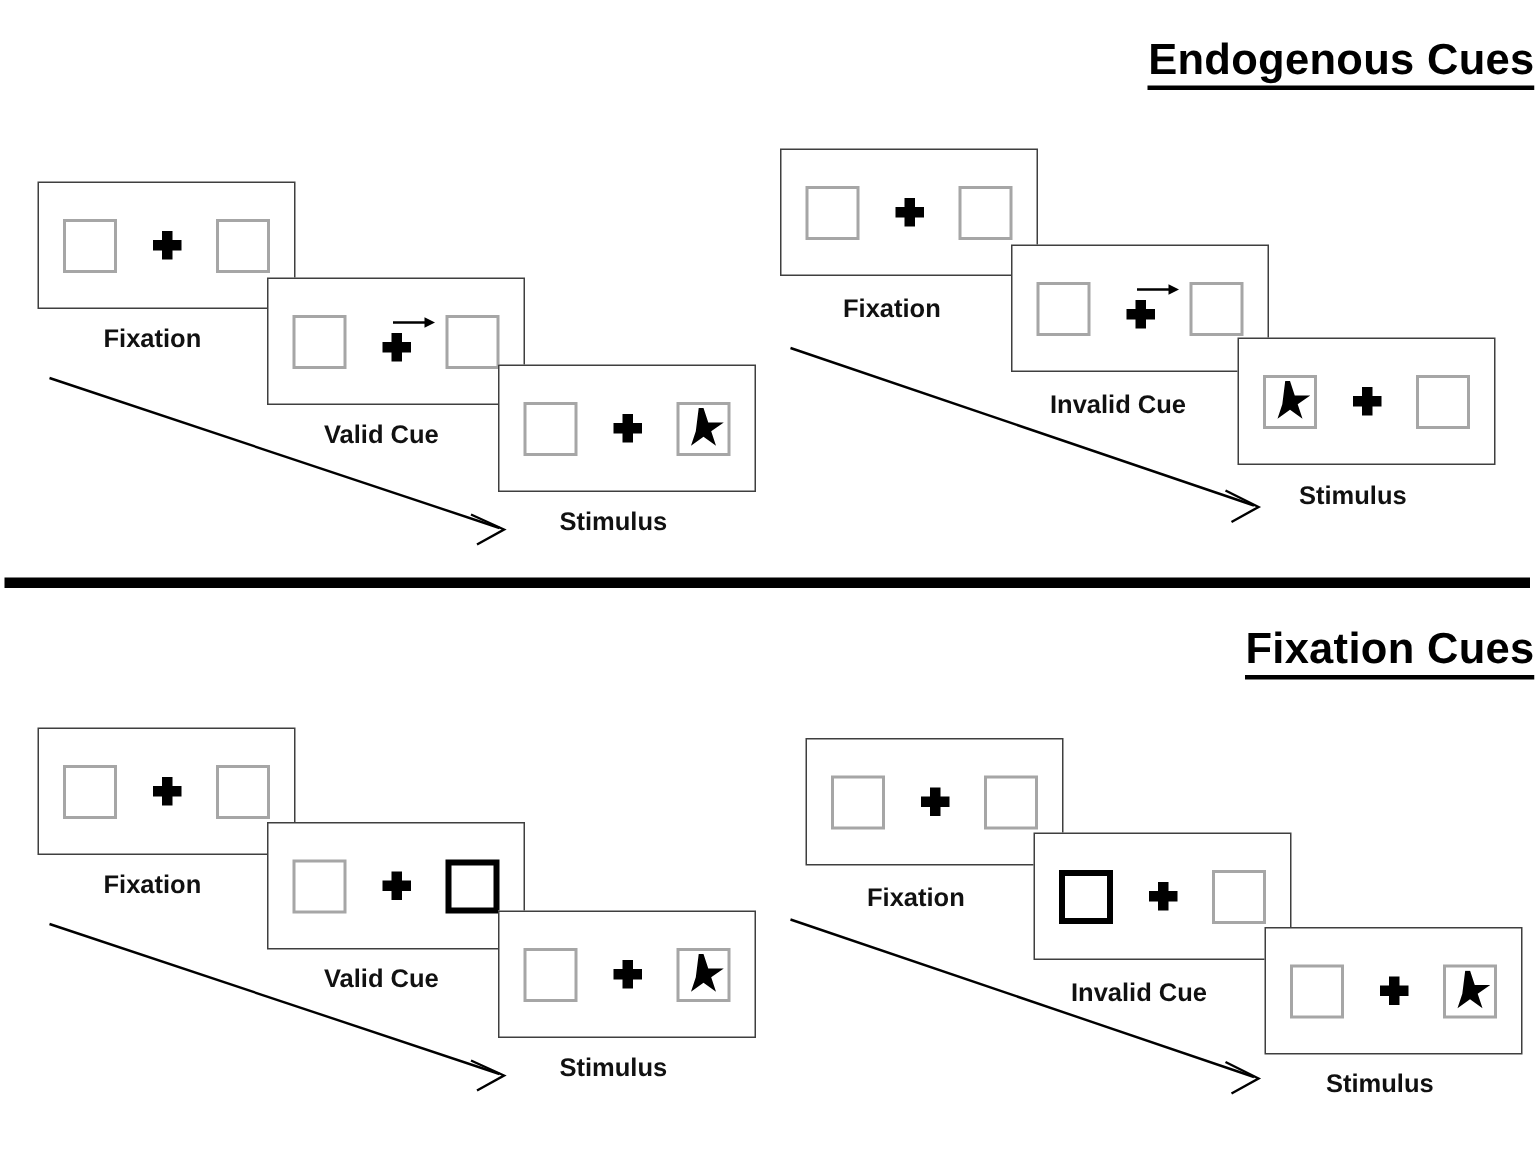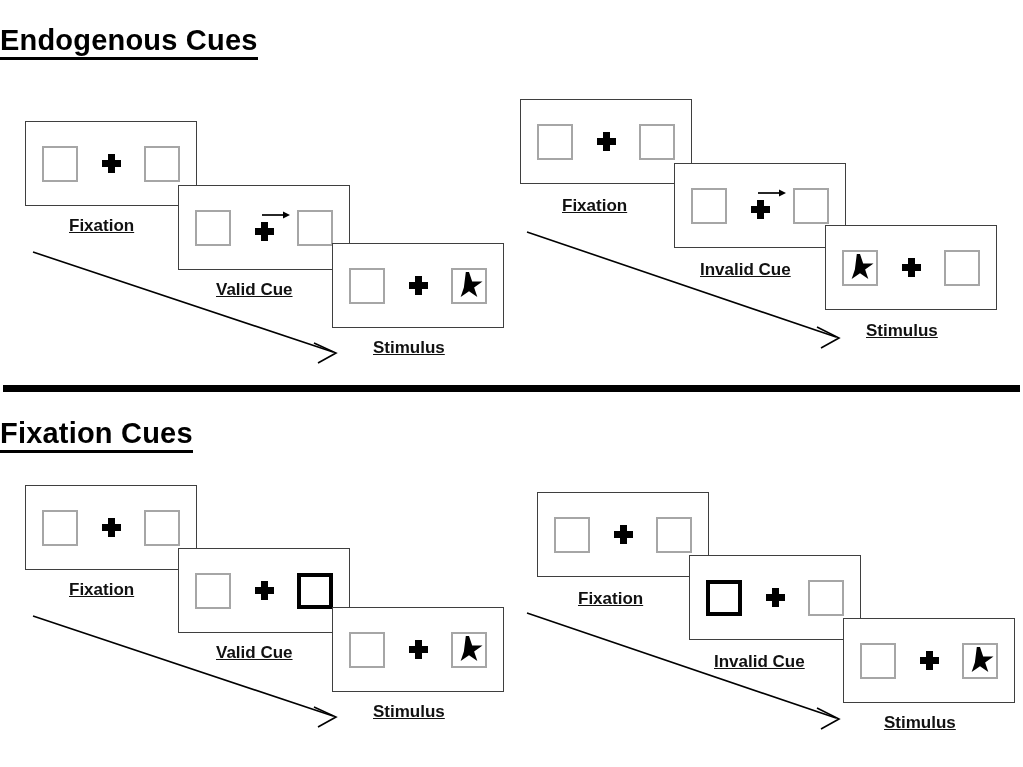--- a/index.html
+++ b/index.html
@@ -11,21 +11,21 @@
     width: 1023px;
     height: 767px;
     position: relative;
     font-family: "Liberation Sans", sans-serif;
     overflow: hidden;
   }
 
   .section-title {
     position: absolute;
     width: 100%;
-    text-align: left;
+    text-align: right;
     font-weight: bold;
     font-size: 29px;
     color: #000000;
     letter-spacing: 0.2px;
   }
   .section-title span {
     border-bottom: 3px solid #000000;
     padding-bottom: 1px;
   }
 
@@ -124,21 +124,20 @@
   }
 
   
   .panel-label {
     position: absolute;
     font-weight: bold;
     font-size: 17px;
     color: #111111;
     white-space: nowrap;
     z-index: 3;
-    text-decoration: underline;
   }
 
   .time-arrow {
     position: absolute;
     z-index: 1;
     overflow: visible;
   }
 </style>
 </head>
 <body>

